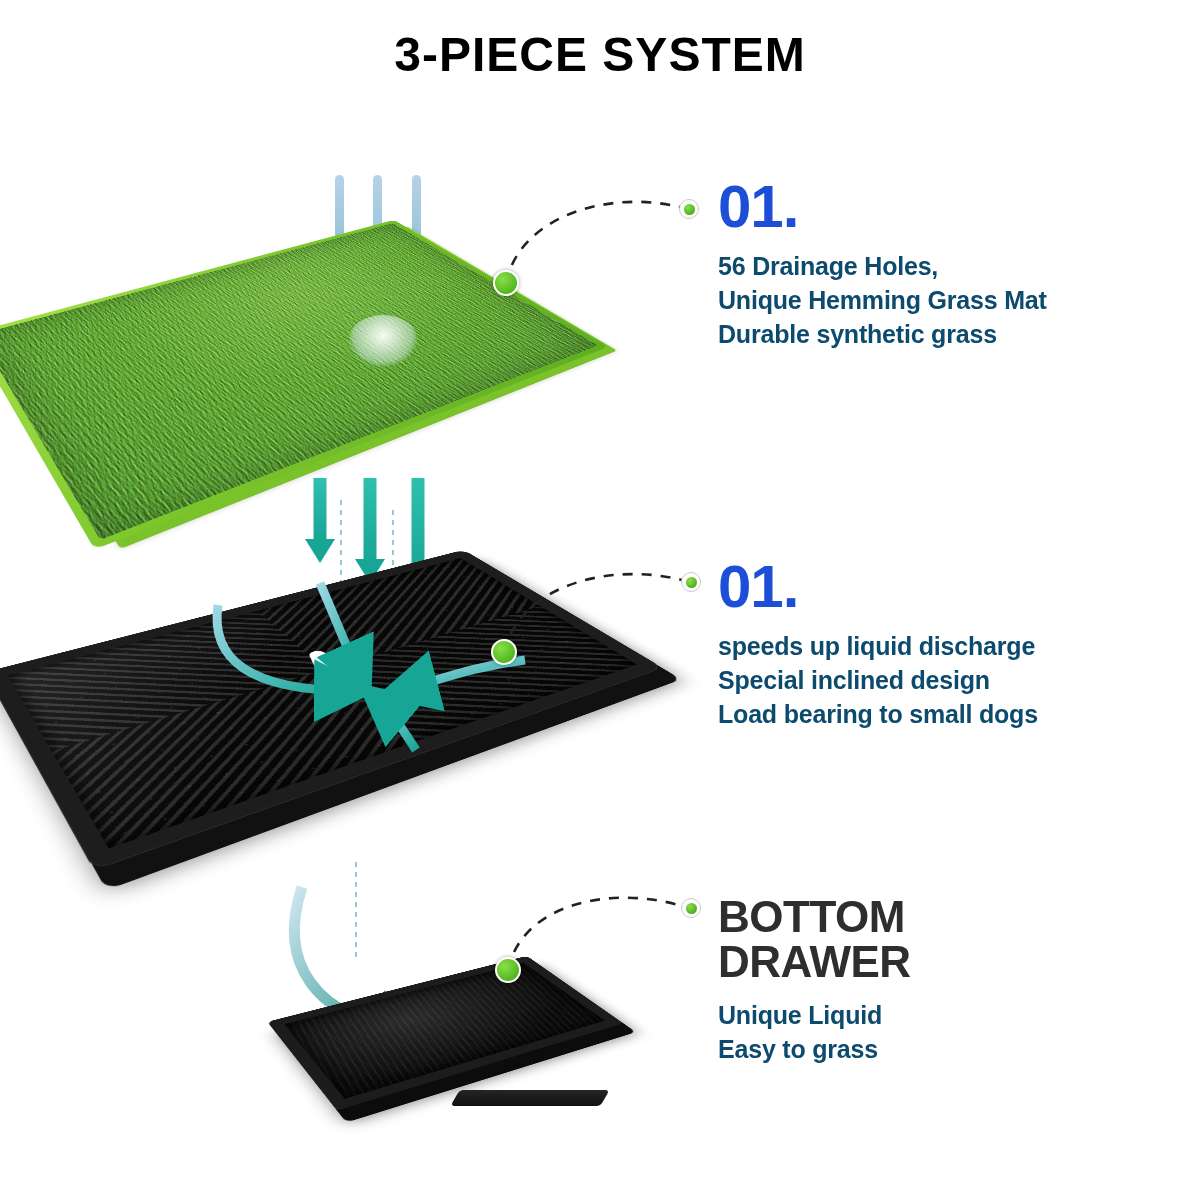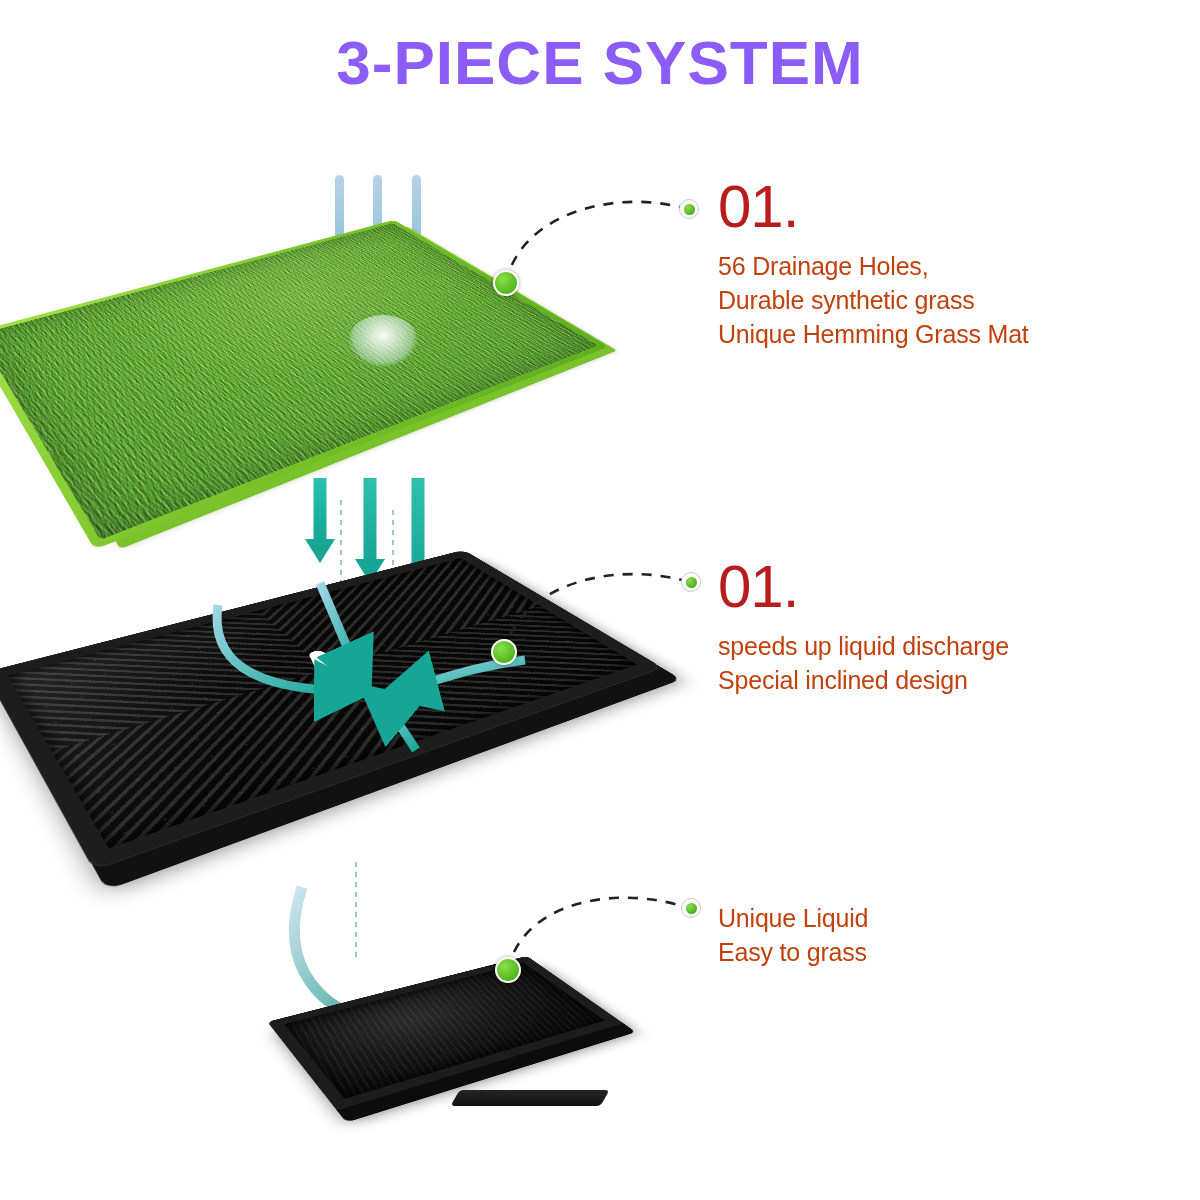--- a/index.html
+++ b/index.html
@@ -7,22 +7,22 @@
   body{
     width:1200px; height:1200px; position:relative; overflow:hidden;
     font-family:"Liberation Sans", sans-serif;
     background:#ffffff;
   }
 
   
   .page-title{
     position:absolute; top:30px; left:0; width:1200px;
     text-align:center;
-    font-size:62px; font-weight:bold; letter-spacing:1px;
-    color:#8b5cf6;
+    font-size:48px; font-weight:bold; letter-spacing:1px;
+    color:#000000;
     line-height:1.05;
   }
 
   
   .stage{ position:absolute; inset:0; }
 
   
   .mat-wrap{
     position:absolute; left:30px; top:175px; width:510px; height:360px;
   }
@@ -197,30 +197,30 @@
     display:flex; align-items:center; justify-content:center;
   }
   .dot-end i{
     width:11px; height:11px; border-radius:50%; display:block;
     background:radial-gradient(circle at 35% 32%, #8ade4a, #49ad1c 75%);
   }
 
   
   .feature{ position:absolute; left:718px; width:470px; }
   .f-num{
-    font-size:60px; font-weight:normal; color:#b91c1c;
+    font-size:60px; font-weight:bold; color:#1d4ed8;
     line-height:.96; letter-spacing:-1px;
   }
   .f-title{
     font-size:44px; font-weight:bold; color:#2e2e2e;
     line-height:1.03; margin-top:6px; letter-spacing:-.5px;
   }
   .f-desc{ margin-top:13px; }
   .f-desc div{
-    font-size:25px; color:#c2410c; line-height:1.37; letter-spacing:-.2px;
+    font-size:25px; color:#0c4a6e; line-height:1.37; letter-spacing:-.2px;font-weight:bold;
   }
   #feature-1{ top:178px; }
   #feature-2{ top:558px; }
   #feature-3{ top:888px; }
 </style>
 </head>
 <body>
 
 <div class="page-title">3-PIECE SYSTEM</div>
 
@@ -341,31 +341,36 @@
 
 <div class="dot-src" style="left:508px;top:970px;"></div>
 <div class="dot-end" style="left:691px;top:908px;">
     <i></i>
   </div>
 
 <div class="feature" id="feature-1">
   <div class="f-num">01.</div>
   <div class="f-desc">
     <div>56 Drainage Holes,</div>
+    <div>Unique Hemming Grass Mat</div>
     <div>Durable synthetic grass</div>
-    <div>Unique Hemming Grass Mat</div>
   </div>
 </div>
 
 <div class="feature" id="feature-2">
   <div class="f-num">01.</div>
   <div class="f-desc">
     <div>speeds up liquid discharge</div>
     <div>Special inclined design</div>
+    <div>Load bearing to small dogs</div>
   </div>
 </div>
 
 <div class="feature" id="feature-3">
+  <div class="f-title">
+    <div>BOTTOM</div>
+    <div>DRAWER</div>
+  </div>
   <div class="f-desc">
     <div>Unique Liquid</div>
     <div>Easy to grass</div>
   </div>
 </div>
 
 </body></html>

